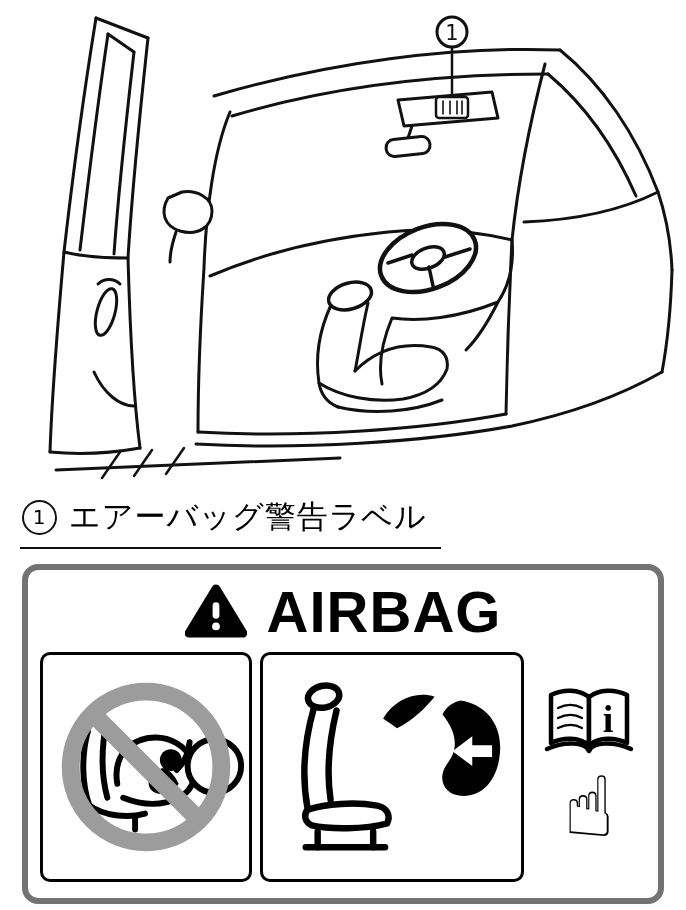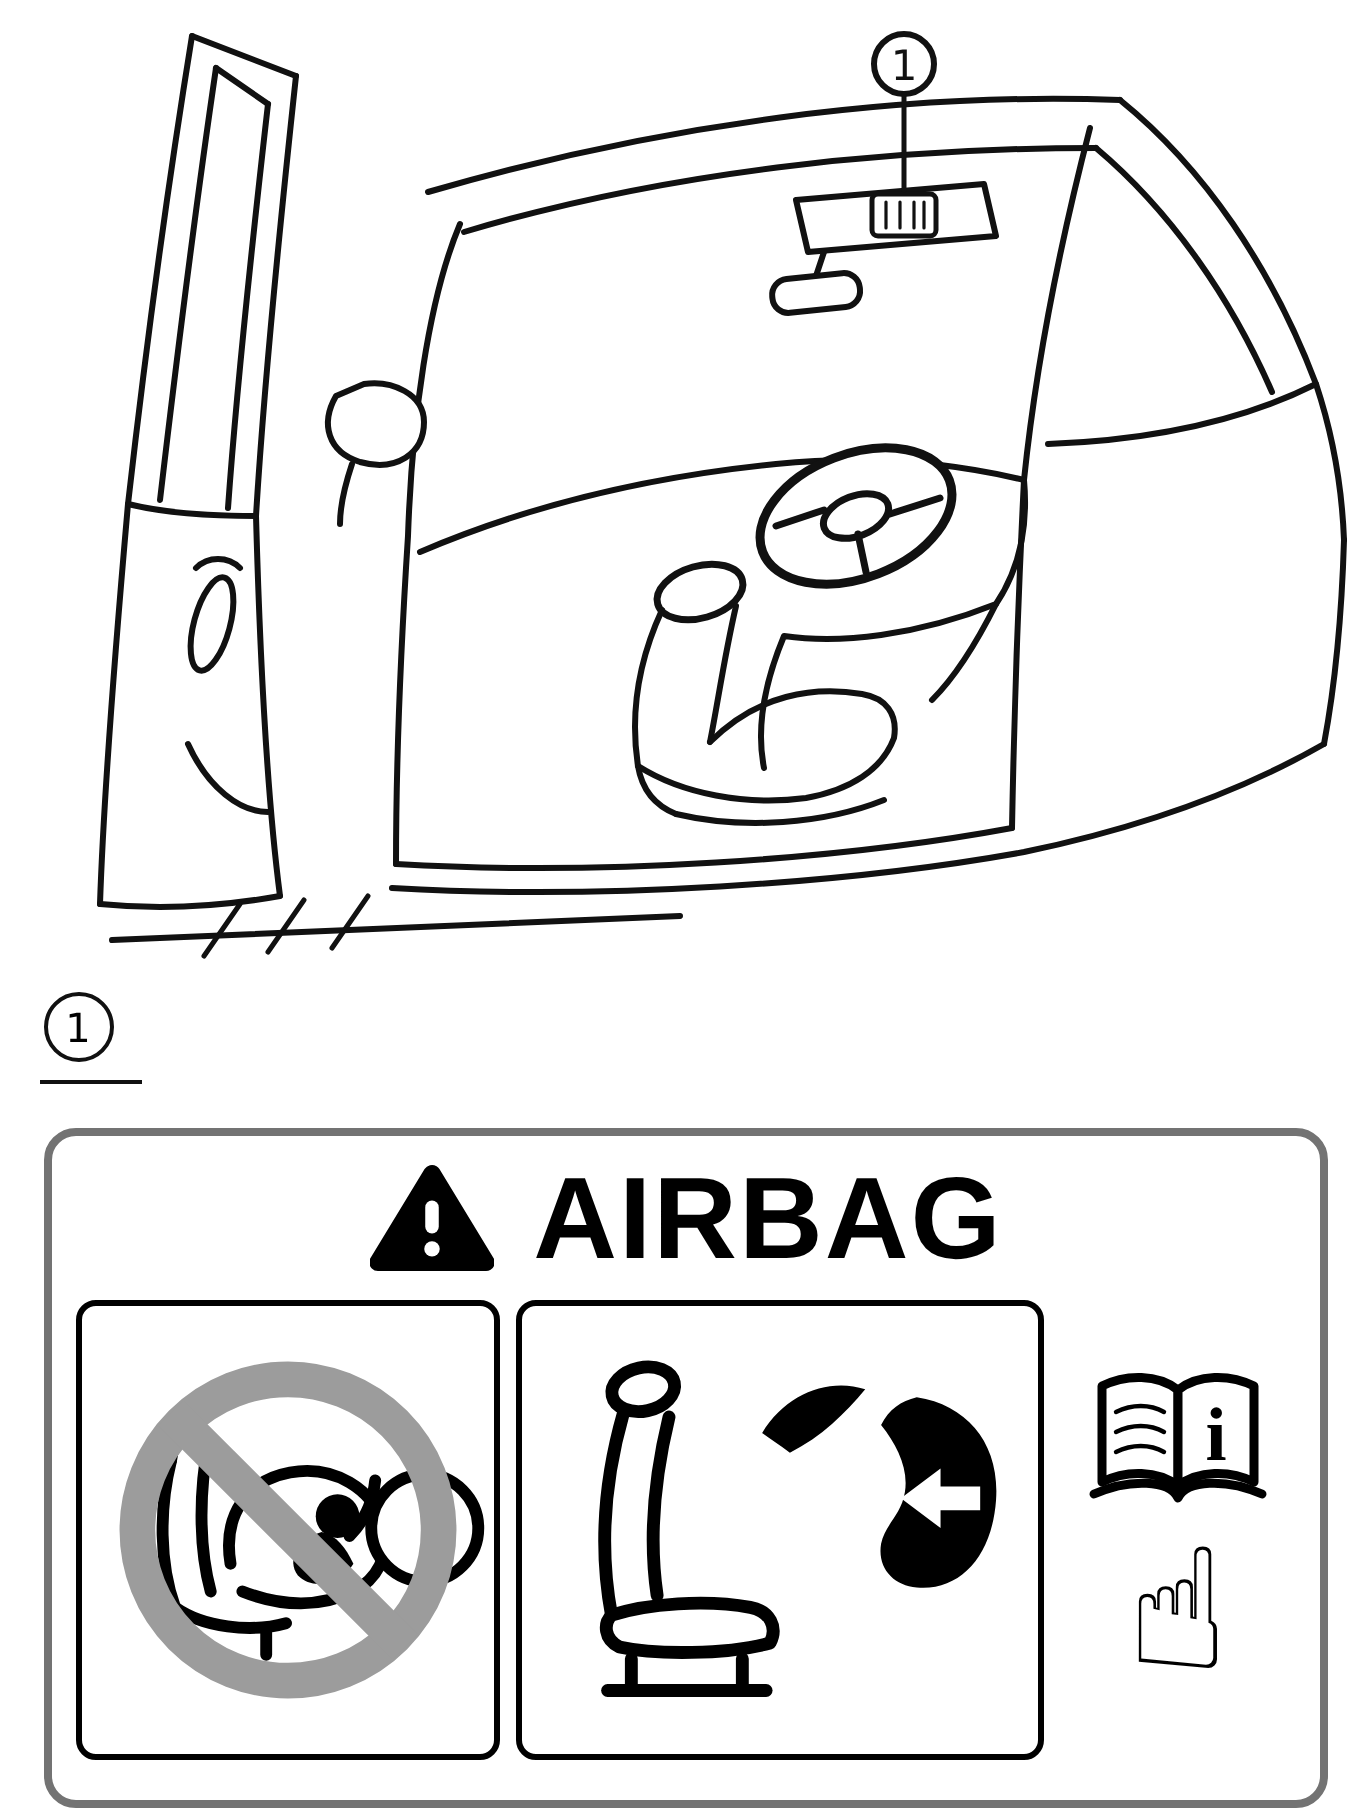--- a/index.html
+++ b/index.html
@@ -26,21 +26,21 @@
   }
   .circled-num{
     display:inline-flex;align-items:center;justify-content:center;
     width:31px;height:31px;border:2.5px solid #111;border-radius:50%;
     font-size:20px;line-height:1;flex:0 0 auto;
   }
   
   #label-box{
     position:absolute;left:22px;top:564px;
     width:642px;height:340px;
-    border:4px solid #737373;border-radius:16px;
+    border:6px solid #737373;border-radius:16px;
     box-sizing:border-box;
     background:#fff;
   }
   #label-header{
     height:82px;display:flex;align-items:center;justify-content:center;gap:20px;
   }
   #airbag-title{
     font-size:58px;font-weight:700;letter-spacing:1px;margin:0;
     font-family:"Liberation Sans",sans-serif;
   }
@@ -151,20 +151,21 @@
       <g class="ln">
         <circle cx="452" cy="32" r="15" stroke-width="3" fill="#fff"></circle>
         <path d="M452,47 L452,95" stroke-width="2.5"></path>
         <text x="452" y="40" text-anchor="middle" stroke="none" fill="#111" font-family="DejaVu Sans, sans-serif" font-size="21">1</text>
       </g>
     </svg>
   </div>
 
   <div id="caption">
     <span class="circled-num">1</span>
+    <span>エアーバッグ警告ラベル</span>
   </div>
 
   <div id="label-box">
 
     <div id="label-header">
       <svg width="62" height="56" viewBox="0 0 64 58">
         <path d="M32,6 L60,52 L4,52 Z" fill="#000" stroke="#000" stroke-width="9" stroke-linejoin="round"></path>
         <rect x="28.5" y="20" width="7" height="17" rx="3.5" fill="#fff"></rect>
         <circle cx="32" cy="45" r="4" fill="#fff"></circle>
       </svg>

